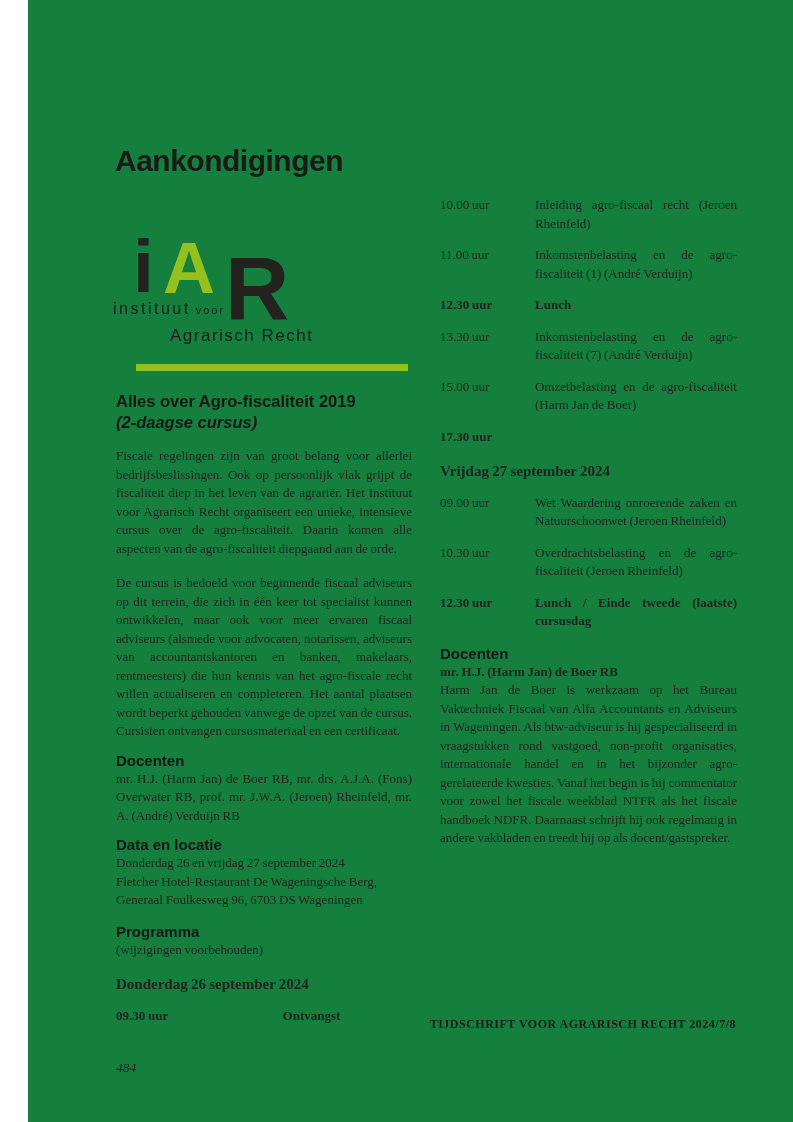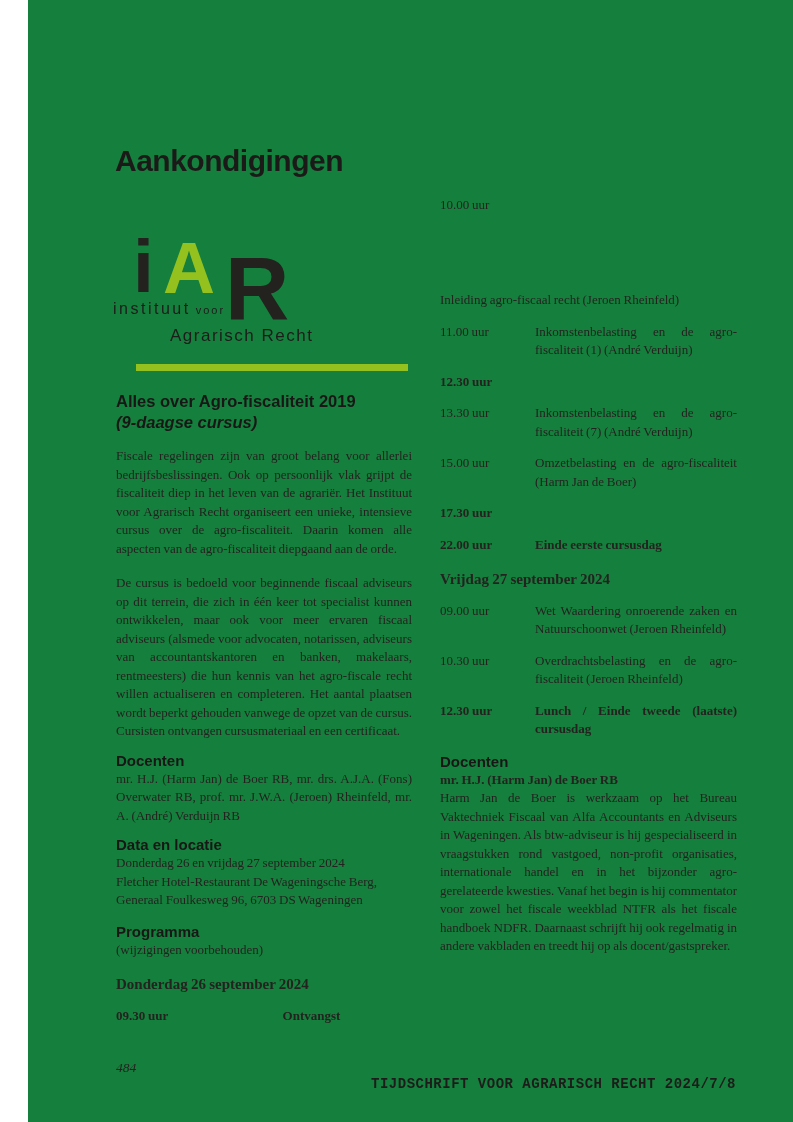--- a/index.html
+++ b/index.html
@@ -41,29 +41,29 @@
   .body-p.tight{margin-bottom:10px;}
   .plain-line{margin:0;}
   .italic-serif{margin:0;}
   .sec{margin-top:10px;}
   .day-head{font-weight:bold;font-size:15px;margin:16px 0 0 0;}
   
   .srow{display:flex;margin-top:13px;}
   .srow .time{flex:0 0 95px;}
   .srow .act{flex:1;text-align:justify;}
   .srow.b{font-weight:bold;}
-  .srow.first{margin-top:0;flex-direction:column;}
+  .srow.first{margin-top:0;}
   .bold-name{font-weight:bold;margin:0;}
   .bio{margin:0;text-align:justify;}
   .docent-block{margin-top:13px;}
   
   .footer-page-num{position:absolute;left:88px;top:1060px;font-size:13.5px;color:#24221f;font-style:italic;}
   .footer-journal{
-    position:absolute;right:85px;top:1076px;
-    font-family:Liberation Mono, monospace;font-weight:bold;font-size:14px;
+    position:absolute;right:85px;top:1017px;
+    font-family:Liberation Serif, serif;font-weight:bold;font-size:12px;
     letter-spacing:0.5px;color:#1d1c1a;
   }
 </style>
 </head>
 <body>
 
 <div class="page">
 
   <h1 class="page-title">Aankondigingen</h1>
 
@@ -73,21 +73,21 @@
       <text class="l-a" x="50" y="57" font-size="72">A</text>
       <text class="l-r" x="112" y="83" font-size="89">R</text>
     </svg>
     <div class="logo-sub1"><span>instituut</span><span class="voor">voor</span></div>
     <div class="logo-sub2">Agrarisch Recht</div>
     <div class="logo-bar"></div>
   </div>
 
   <div class="col col-left">
     <h2 class="course-title">Alles over Agro-fiscaliteit 2019</h2>
-    <h2 class="course-sub">(9-daagse cursus)</h2>
+    <h2 class="course-sub">(2-daagse cursus)</h2>
 
     <p class="body-p">Fiscale regelingen zijn van groot belang voor allerlei bedrijfsbeslissingen. Ook op persoonlijk vlak grijpt de fiscaliteit diep in het leven van de agrariër. Het Instituut voor Agrarisch Recht organiseert een unieke, intensieve cursus over de agro-fiscaliteit. Daarin komen alle aspecten van de agro-fiscaliteit diepgaand aan de orde.</p>
     <p class="body-p tight">De cursus is bedoeld voor beginnende fiscaal adviseurs op dit terrein, die zich in één keer tot specialist kunnen ontwikkelen, maar ook voor meer ervaren fiscaal adviseurs (alsmede voor advocaten, notarissen, adviseurs van accountantskantoren en banken, makelaars, rentmeesters) die hun kennis van het agro-fiscale recht willen actualiseren en completeren. Het aantal plaatsen wordt beperkt gehouden vanwege de opzet van de cursus. Cursisten ontvangen cursusmateriaal en een certificaat.</p>
 
     <h3 class="sans-head">Docenten</h3>
     <p class="body-p tight" style="margin-top:0">mr. H.J. (Harm Jan) de Boer RB, mr. drs. A.J.A. (Fons) Overwater RB, prof. mr. J.W.A. (Jeroen) Rheinfeld, mr. A. (André) Verduijn RB</p>
 
     <h3 class="sans-head sec">Data en locatie</h3>
     <p class="plain-line">Donderdag 26 en vrijdag 27 september 2024</p>
     <p class="plain-line">Fletcher Hotel-Restaurant De Wageningsche Berg,</p>
@@ -109,35 +109,32 @@
     <div class="srow first">
       <span class="time">10.00 uur</span>
       <span class="act">Inleiding agro-fiscaal recht (Jeroen Rheinfeld)</span>
     </div>
     <div class="srow">
       <span class="time">11.00 uur</span>
       <span class="act">Inkomstenbelasting en de agro-fiscaliteit (1) (André Verduijn)</span>
     </div>
     <div class="srow b">
       <span class="time">12.30 uur</span>
+      <span class="act">Lunch</span>
     </div>
     <div class="srow">
       <span class="time">13.30 uur</span>
       <span class="act">Inkomstenbelasting en de agro-fiscaliteit (7) (André Verduijn)</span>
     </div>
     <div class="srow">
       <span class="time">15.00 uur</span>
       <span class="act">Omzetbelasting en de agro-fiscaliteit (Harm Jan de Boer)</span>
     </div>
     <div class="srow b">
       <span class="time">17.30 uur</span>
-    </div>
-    <div class="srow b">
-      <span class="time">22.00 uur</span>
-      <span class="act">Einde eerste cursusdag</span>
     </div>
 
     <p class="day-head">Vrijdag 27 september 2024</p>
 
     <div class="srow">
       <span class="time">09.00 uur</span>
       <span class="act">Wet Waardering onroerende zaken en Natuurschoonwet (Jeroen Rheinfeld)</span>
     </div>
     <div class="srow">
       <span class="time">10.30 uur</span>

